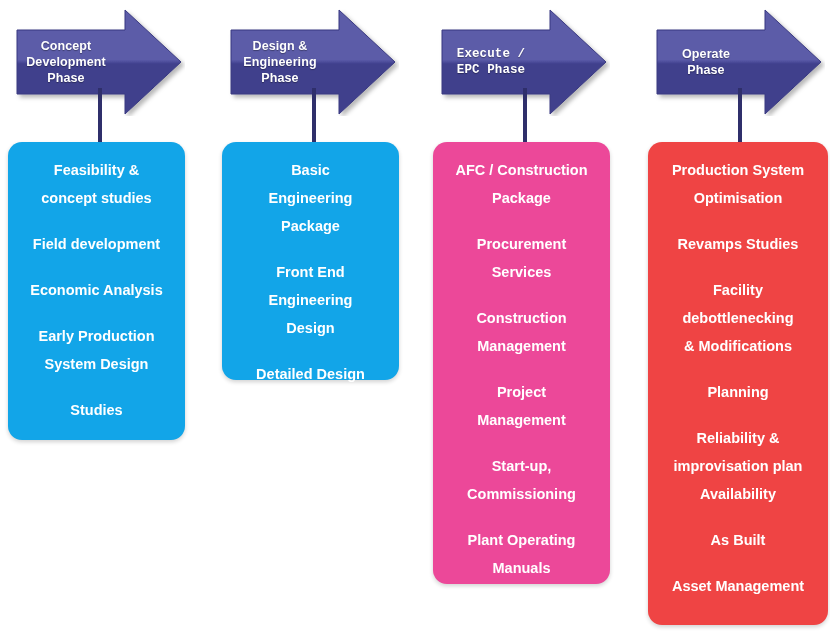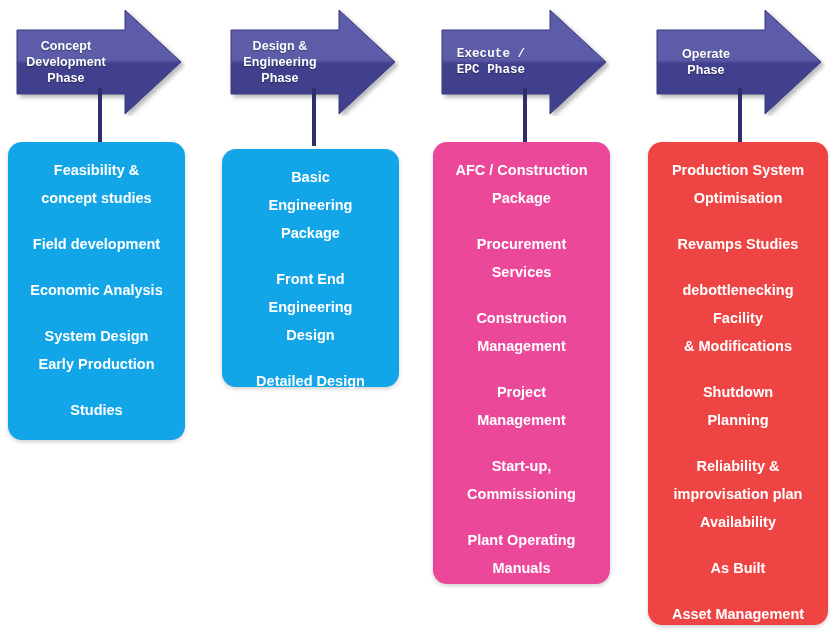--- a/index.html
+++ b/index.html
@@ -102,22 +102,22 @@
           <span class="ln">Feasibility &amp;</span>
           <span class="ln">concept studies</span>
         </div>
         <div class="item">
           <span class="ln">Field development</span>
         </div>
         <div class="item">
           <span class="ln">Economic Analysis</span>
         </div>
         <div class="item">
+          <span class="ln">Early Production</span>
           <span class="ln">System Design</span>
-          <span class="ln">Early Production</span>
         </div>
         <div class="item">
           <span class="ln">Studies</span>
         </div>
       </div>
     </div>
     <div class="column" style="left: 219px;">
       <div class="arrow-wrap" style="left: 8px;">
   <svg class="arrow-svg" viewBox="0 0 172 108">
     <defs>
@@ -133,21 +133,21 @@
     </defs>
     <polygon points="4,22 112,22 112,2 168,54 112,106 112,86 4,86" fill="url(#ag1)" filter="url(#as1)" stroke="#3a3a80" stroke-width="1" stroke-linejoin="round"></polygon>
   </svg>
         <div class="arrow-label">
           <span>Design &amp;</span>
           <span>Engineering</span>
           <span>Phase</span>
         </div>
       </div>
       <div class="connector" style="left: 93px; top: 88px; height: 58px; background: rgb(47, 47, 107);"></div>
-      <div class="phase-box" style="left: 3px; top: 149px; width: 177px; height: 238px; background: rgb(18, 165, 232);">
+      <div class="phase-box" style="left: 3px; top: 142px; width: 177px; height: 238px; background: rgb(18, 165, 232);">
         <div class="item">
           <span class="ln">Basic</span>
           <span class="ln">Engineering</span>
           <span class="ln">Package</span>
         </div>
         <div class="item">
           <span class="ln">Front End</span>
           <span class="ln">Engineering</span>
           <span class="ln">Design</span>
         </div>
@@ -229,26 +229,25 @@
       <div class="connector" style="left: 93px; top: 88px; height: 58px; background: rgb(47, 47, 107);"></div>
       <div class="phase-box" style="left: 3px; top: 142px; width: 180px; height: 483px; background: #ef4444;">
         <div class="item">
           <span class="ln">Production System</span>
           <span class="ln">Optimisation</span>
         </div>
         <div class="item">
           <span class="ln">Revamps Studies</span>
         </div>
         <div class="item">
+          <span class="ln">Facility</span>
           <span class="ln">debottlenecking</span>
-          <span class="ln">Facility</span>
           <span class="ln">&amp; Modifications</span>
         </div>
         <div class="item">
-          <span class="ln">Shutdown</span>
           <span class="ln">Planning</span>
         </div>
         <div class="item">
           <span class="ln">Reliability &amp;</span>
           <span class="ln">improvisation plan</span>
           <span class="ln">Availability</span>
         </div>
         <div class="item">
           <span class="ln">As Built</span>
         </div>

